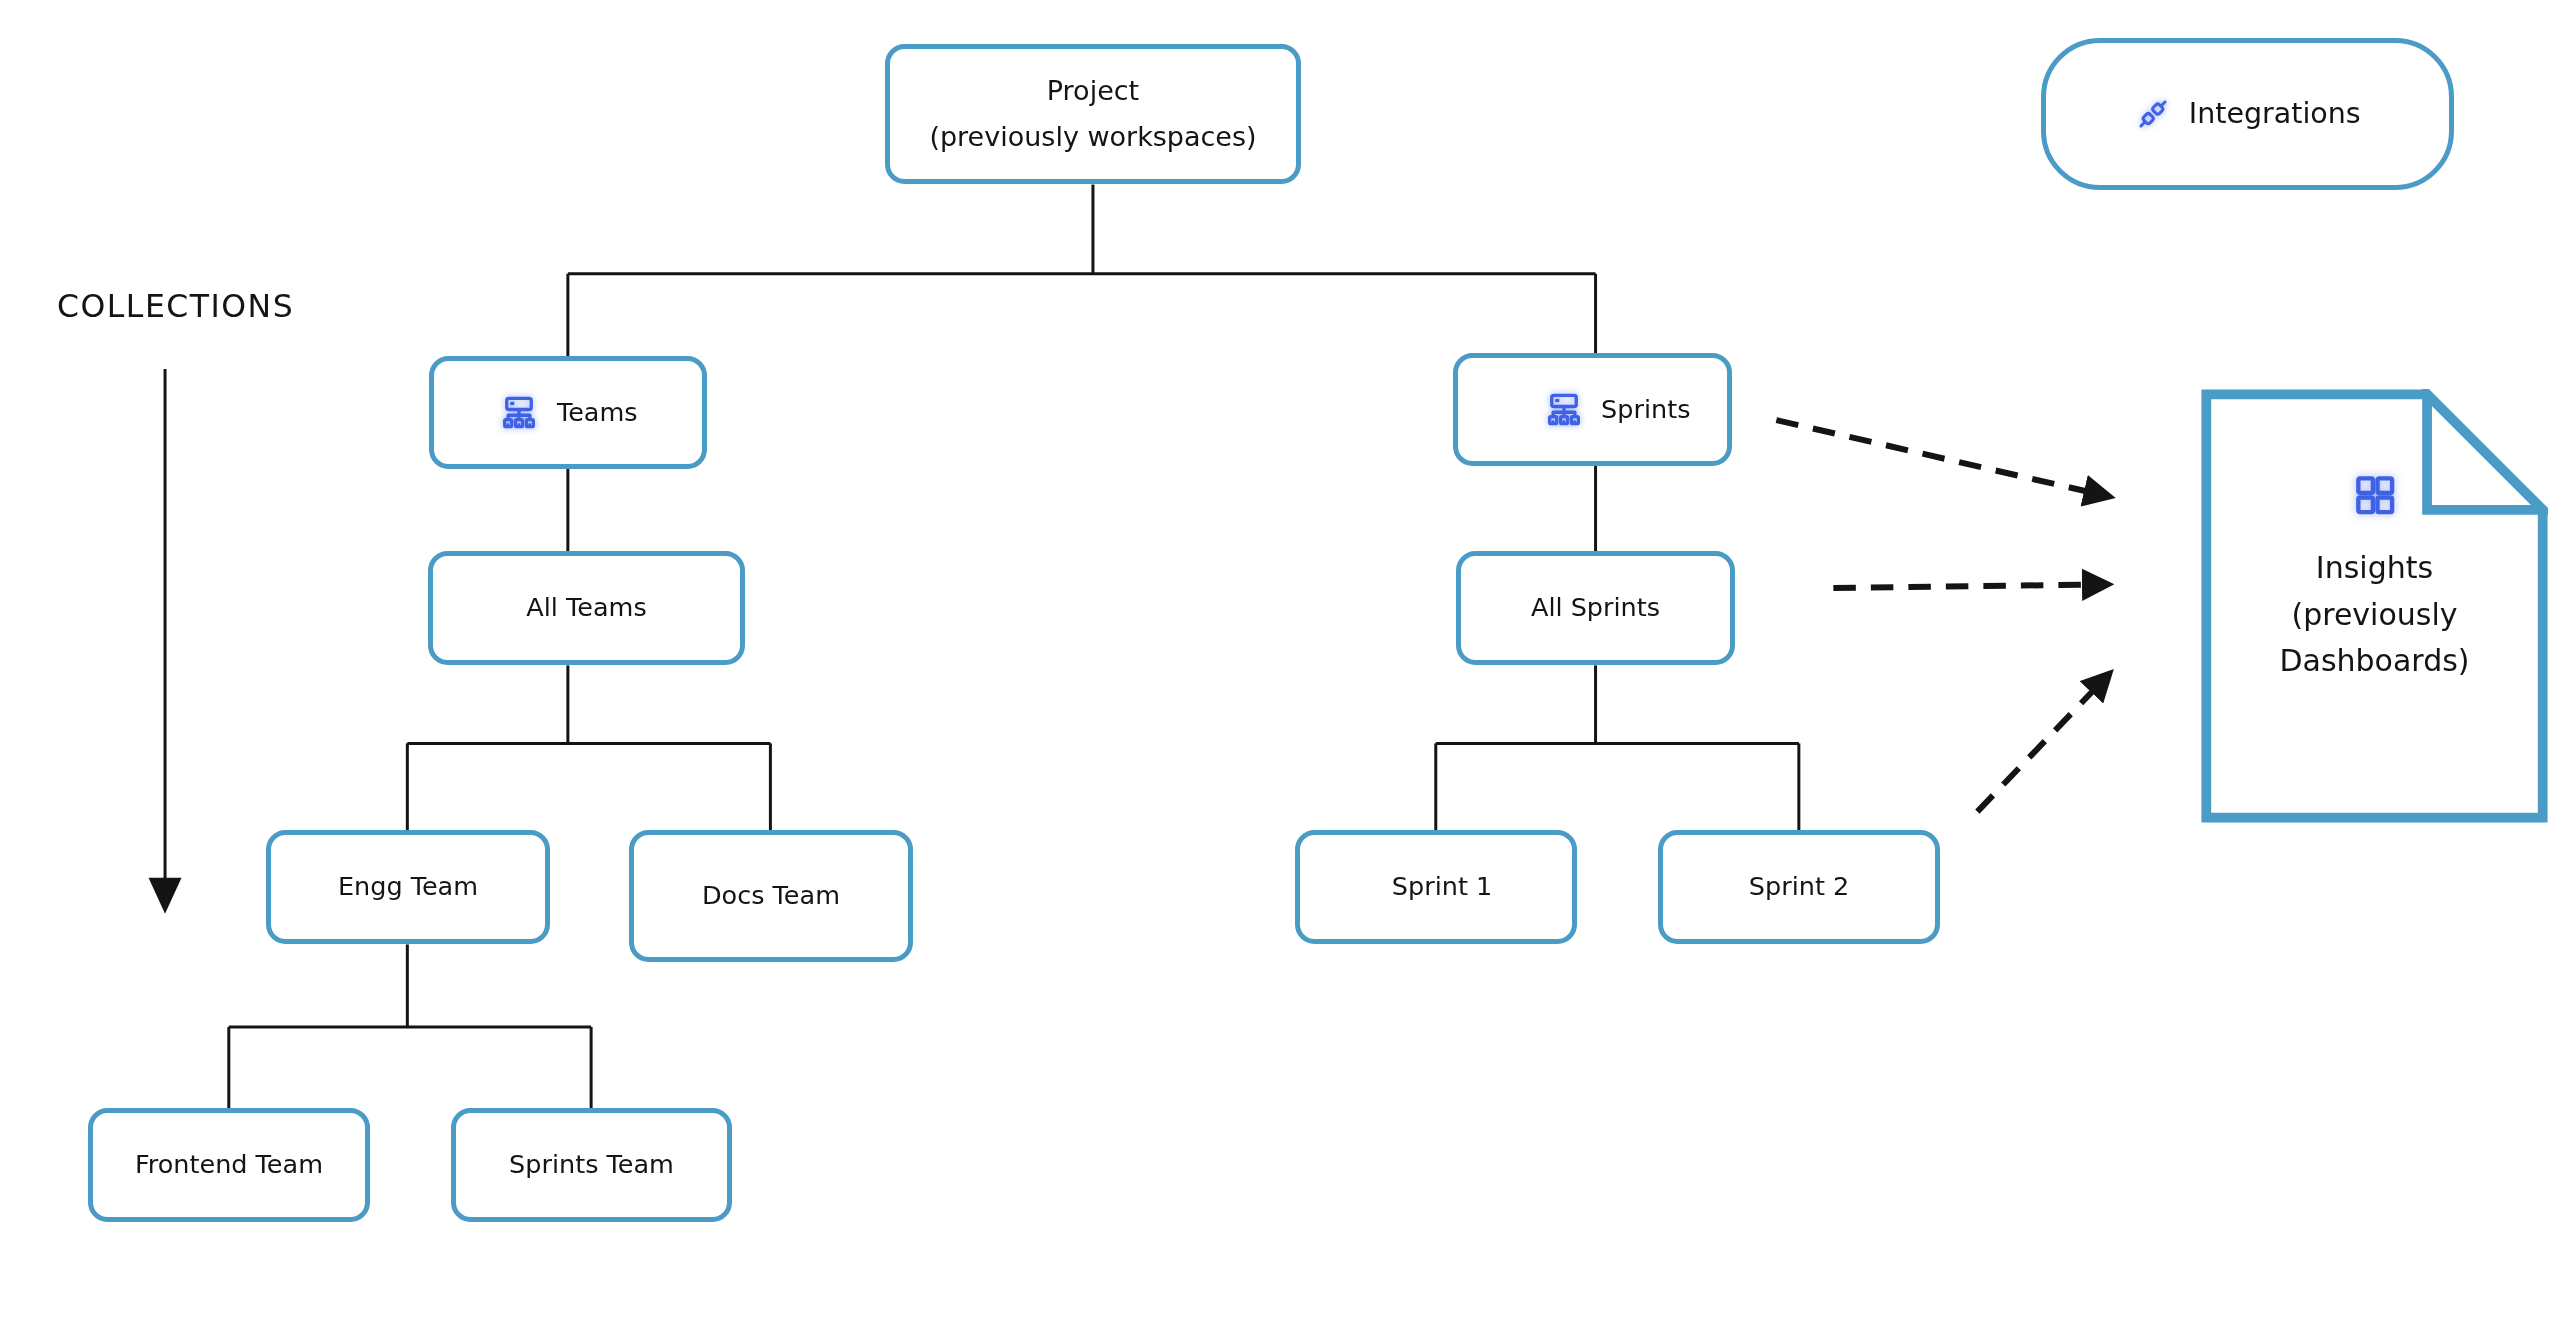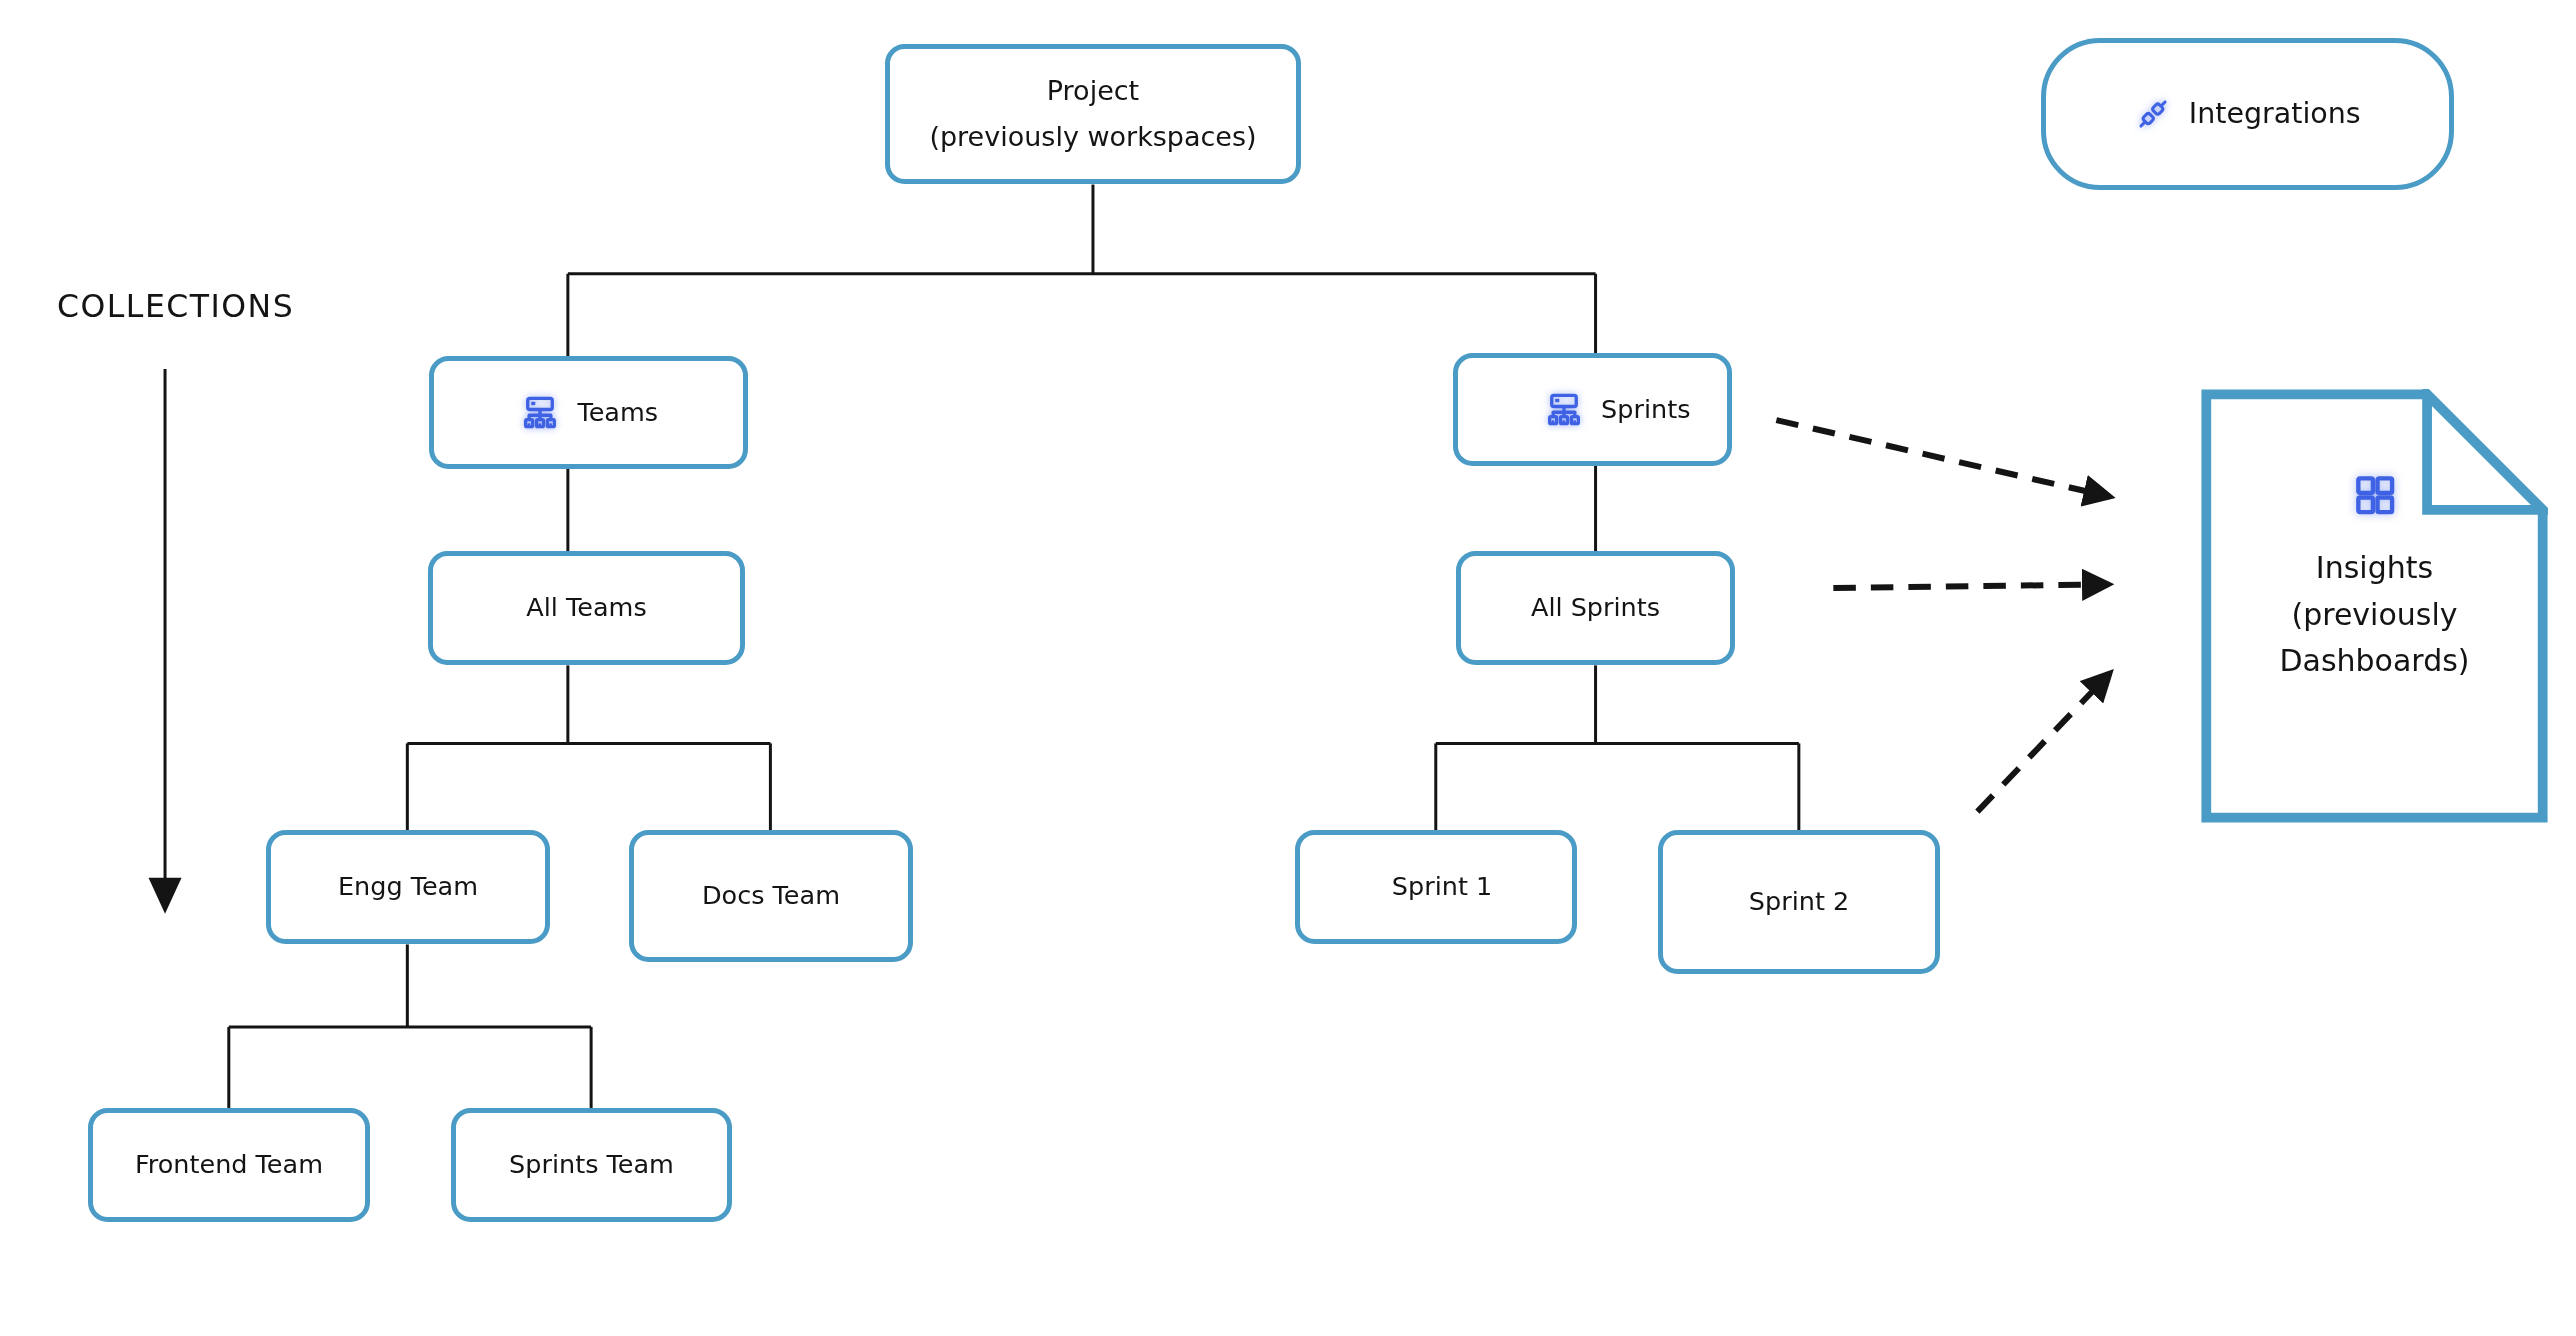--- a/index.html
+++ b/index.html
@@ -102,21 +102,21 @@
       <svg width="38" height="38" viewBox="0 0 24 24">
         <path d="M4.4 19.6 L6.6 17.4"></path>
         <path d="M17.4 6.6 L19.6 4.4"></path>
         <rect x="6.3" y="12.2" width="5.4" height="5.4" rx="1.6" transform="rotate(-45 9 14.9)"></rect>
         <rect x="12.3" y="6.2" width="5.4" height="5.4" rx="1.6" transform="rotate(-45 15 8.9)"></rect>
       </svg>
     </span>
     <span>Integrations</span>
   </div>
 
-  <div class="node" style="left:429px;top:356px;width:319px;height:113px;">
+  <div class="node" style="left:429px;top:356px;width:278px;height:113px;">
     <span class="icon">
       <svg width="42" height="42" viewBox="0 0 24 24">
         <rect x="5" y="3.6" width="14" height="6.4" rx="1.2"></rect>
         <rect x="7" y="5.6" width="2.3" height="1.9" fill="currentColor" stroke="none"></rect>
         <path d="M12 10 V13.3 M5.8 13.3 H18.2 M5.8 13.3 V15.7 M12 13.3 V15.7 M18.2 13.3 V15.7"></path>
         <rect x="3.8" y="15.8" width="4" height="4" rx="0.7"></rect>
         <rect x="10" y="15.8" width="4" height="4" rx="0.7"></rect>
         <rect x="16.2" y="15.8" width="4" height="4" rx="0.7"></rect>
         <rect x="4.9" y="17.9" width="1.5" height="1.1" fill="currentColor" stroke="none"></rect>
         <rect x="11.1" y="17.9" width="1.5" height="1.1" fill="currentColor" stroke="none"></rect>
@@ -156,21 +156,21 @@
   </div>
 
   <div class="node" style="left:629px;top:830px;width:284px;height:132px;">
     <span>Docs Team</span>
   </div>
 
   <div class="node" style="left:1295px;top:830px;width:282px;height:114px;padding-left:12px;">
     <span>Sprint 1</span>
   </div>
 
-  <div class="node" style="left:1658px;top:830px;width:282px;height:144px;">
+  <div class="node" style="left:1658px;top:830px;width:282px;height:114px;">
     <span>Sprint 2</span>
   </div>
 
   <div class="node" style="left:88px;top:1108px;width:282px;height:114px;">
     <span>Frontend Team</span>
   </div>
 
   <div class="node" style="left:451px;top:1108px;width:281px;height:114px;">
     <span>Sprints Team</span>
   </div>

